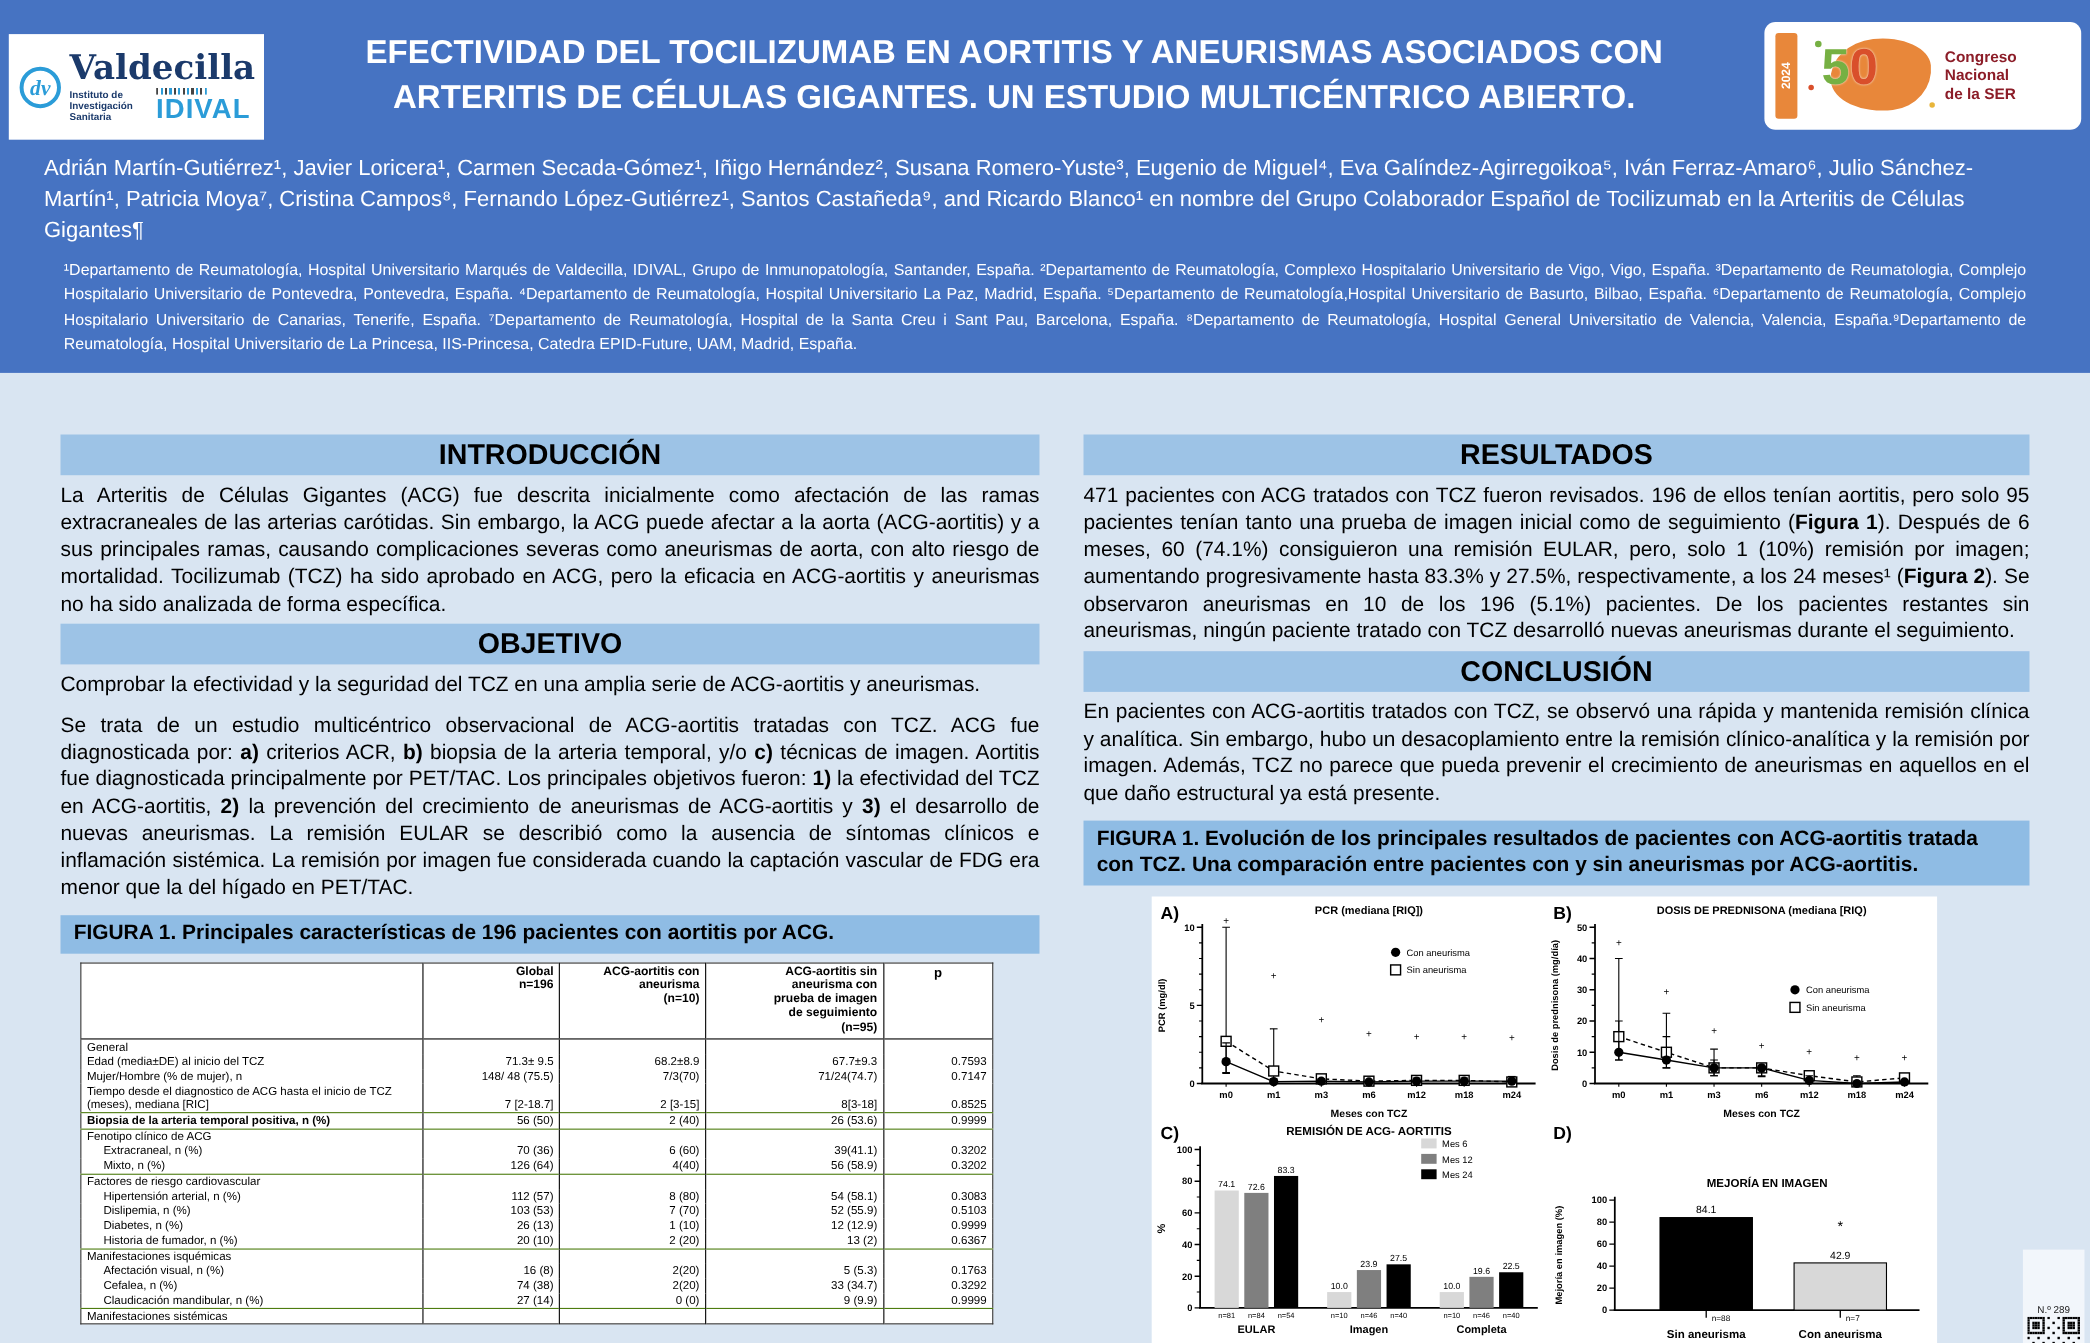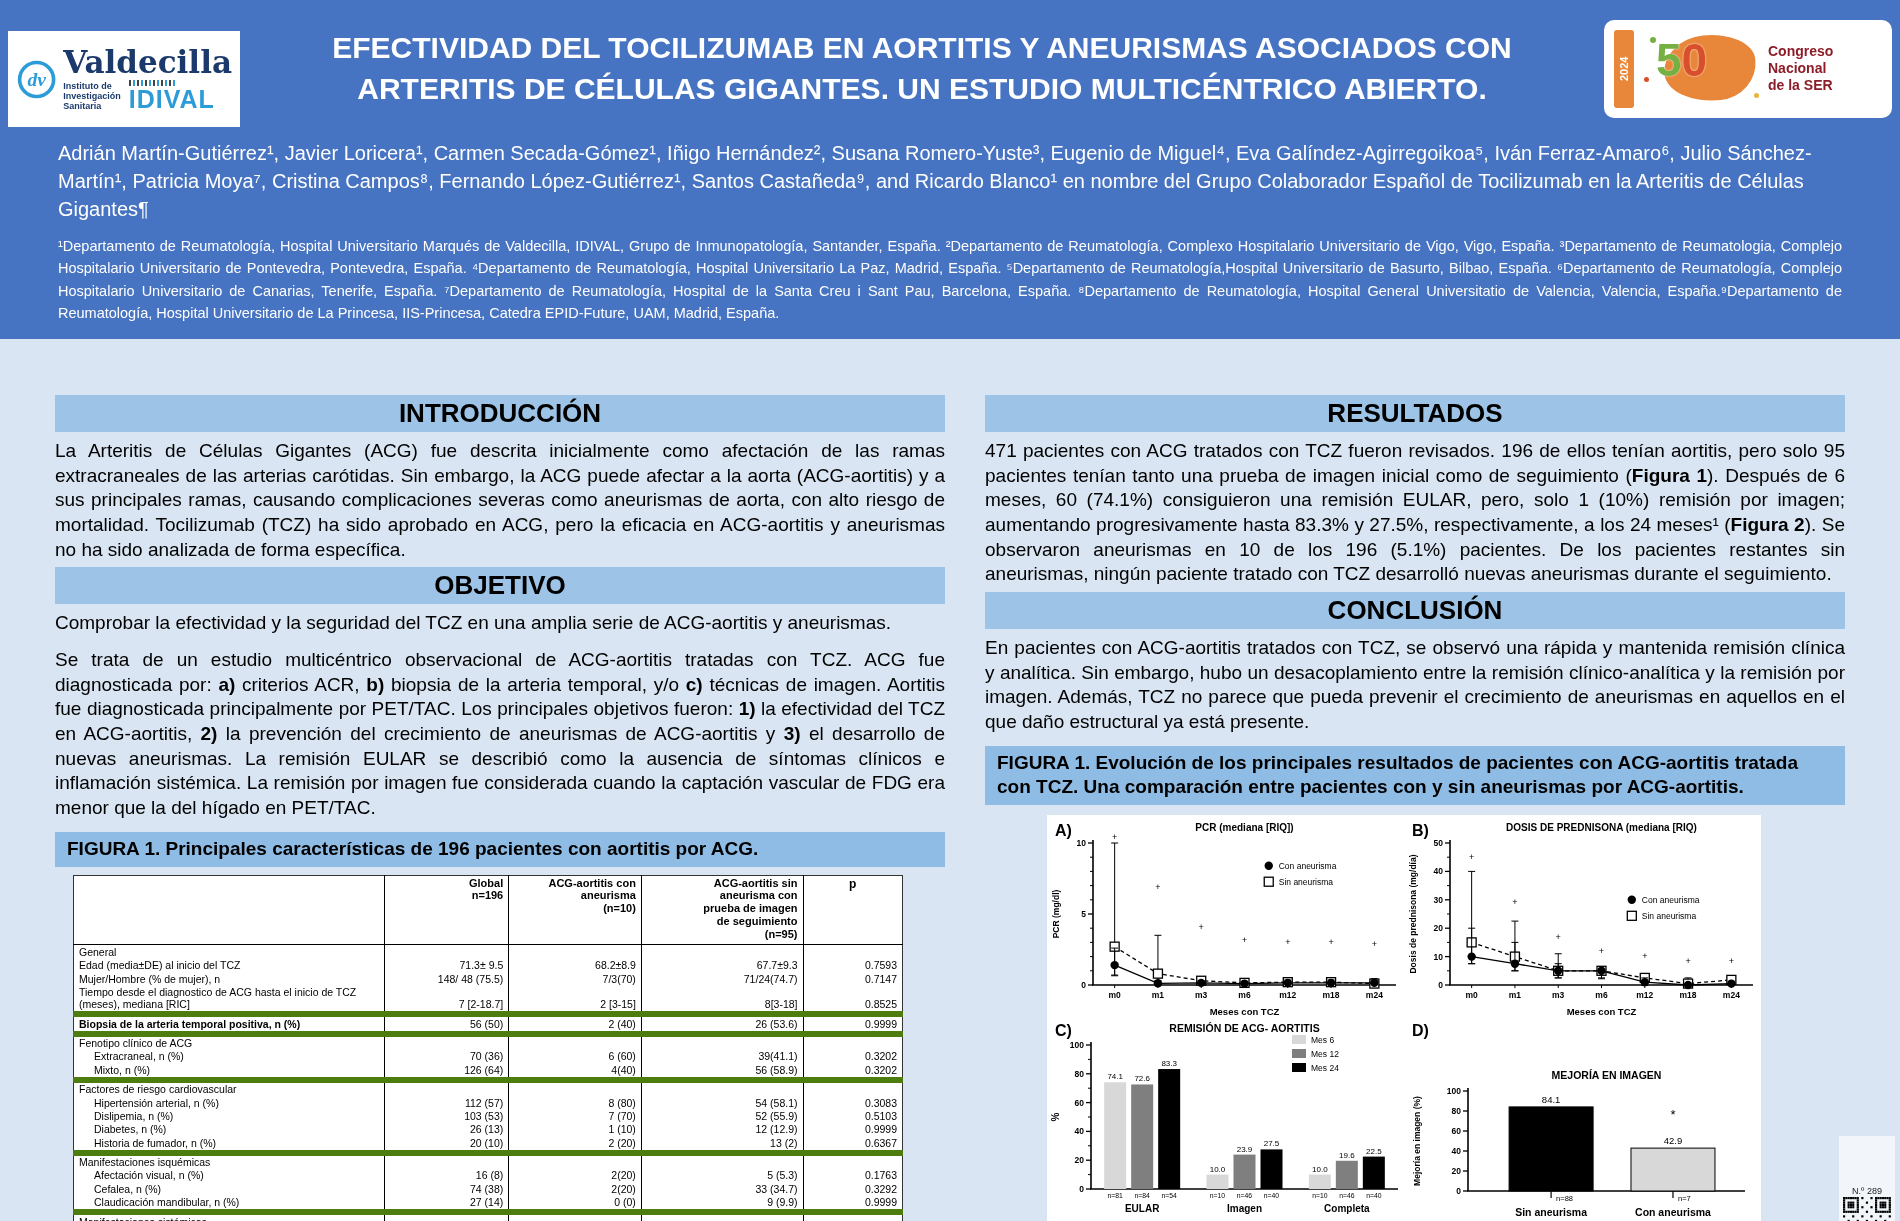--- a/index.html
+++ b/index.html
@@ -4,57 +4,57 @@
 <style>
   html,body{margin:0;padding:0;}
   body{font-family:"Liberation Sans","DejaVu Sans",sans-serif;background:#d9e5f2;}
   .page{position:relative;width:1900px;height:1221px;overflow:hidden;background:#d9e5f2;}
 
   
   .band{background:#4673c2;padding:6px 0 14px;}
   .top{display:flex;align-items:center;gap:26px;padding:4px 8px 0;}
   .logo-box{background:#fff;width:232px;height:96px;flex:none;display:flex;align-items:center;gap:6px;padding:2px 8px;box-sizing:border-box;margin-top:21px;}
   .v-name{font-family:"DejaVu Serif","Liberation Serif",serif;font-weight:bold;font-size:31px;color:#1b3a6b;line-height:1;}
-  .v-row{display:flex;align-items:flex-end;gap:8px;margin-top:2px;}
+  .v-row{display:flex;align-items:flex-end;gap:21px;margin-top:2px;}
   .v-inst{font-size:9px;font-weight:bold;color:#1b3a6b;line-height:1.1;}
   .v-idival-wrap{display:flex;flex-direction:column;align-items:flex-start;}
   .v-barcode{width:46px;height:6px;background:repeating-linear-gradient(90deg,#444 0 2px,transparent 2px 4px,#2b9cd8 4px 6px,transparent 6px 8px);margin-bottom:1px;}
   .v-idival{font-size:25px;font-weight:bold;color:#2b9cd8;letter-spacing:1px;line-height:1;}
   .title{flex:1;color:#fff;font-size:30px;font-weight:bold;text-align:center;line-height:1.35;margin:0 6px;}
   .ser-box{background:#fff;border-radius:10px;width:288px;height:98px;flex:none;position:relative;display:flex;align-items:center;overflow:hidden;box-sizing:border-box;}
   .ser-year{position:absolute;left:10px;top:10px;bottom:10px;width:20px;background:#e8873a;color:#fff;font-size:11px;font-weight:bold;writing-mode:vertical-rl;transform:rotate(180deg);display:flex;align-items:center;justify-content:center;border-radius:3px;}
   .ser-50wrap{position:relative;width:128px;height:92px;margin-left:34px;flex:none;}
   .ser-map{position:absolute;left:26px;top:12px;width:92px;height:66px;background:#e8873a;border-radius:46% 54% 42% 58% / 52% 44% 56% 48%;transform:rotate(-6deg);}
   .ser-50{position:absolute;left:18px;top:14px;font-size:46px;font-weight:bold;color:#d94f2b;line-height:1;display:block;text-shadow:0 0 2px #fff;}
   .ser-50::first-letter{color:#76b043;}
   .dots span{position:absolute;border-radius:50%;}
   .d1{width:6px;height:6px;background:#76b043;left:12px;top:14px;}
   .d2{width:5px;height:5px;background:#d94f2b;left:6px;top:54px;}
   .d3{width:5px;height:5px;background:#e8b53a;left:116px;top:70px;}
   .ser-text{color:#8c1d28;font-weight:bold;font-size:14px;line-height:1.2;margin-left:2px;}
-  .authors{color:#fff;font-size:20px;line-height:1.4;padding:12px 58px 0;}
+  .authors{color:#fff;font-size:20px;line-height:1.4;padding:12px 40px 0;}
   .affils{color:#fff;font-size:14.5px;line-height:1.55;padding:12px 58px 0;text-align:justify;}
 
   
   .content{display:flex;gap:40px;padding:56px 55px 0;box-sizing:border-box;}
   .col{display:flex;flex-direction:column;min-width:0;}
   .col-left{width:890px;flex:none;}
   .col-right{flex:1;}
   .secbar{background:#9dc3e6;color:#000;font-weight:bold;font-size:26px;text-align:center;padding:3px 0;}
   .btext{font-size:19px;line-height:1.3;text-align:justify;margin:7px 0 5px;color:#000;}
   .figcap{background:#8fbce4;font-weight:bold;font-size:19px;line-height:1.3;padding:5px 12px;margin-top:6px;color:#000;}
 
   
   .ftable{border-collapse:collapse;width:830px;margin:8px 0 0 18px;font-size:10.5px;line-height:1.18;background:#fff;border:1.5px solid #333;color:#000;}
   .ftable th,.ftable td{border-left:1px solid #000;padding:0.5px 5px;vertical-align:bottom;}
   .ftable th:first-child,.ftable td:first-child{border-left:none;}
   .ftable thead th{border-bottom:1.5px solid #000;font-weight:bold;vertical-align:top;font-size:11px;padding-top:1px;padding-bottom:3px;}
   .ftable .num{text-align:right;}
   .ftable th.pcol{text-align:center;vertical-align:top;font-size:12px;}
-  .ftable tr.tl th,.ftable tr.tl td{border-top:6px solid #4d7c0f;}
+  .ftable tr.tl th,.ftable tr.tl td{border-top:1px solid #4d7c0f;}
   .ftable td.lbl{text-align:left;}
   .ftable .sec{font-weight:normal;}
   .ftable .ind{padding-left:20px;}
   .ftable tr.boldrow td.lbl{font-weight:bold;}
 
   
   .figpanel{background:#fff;width:714px;margin:10px 0 0 62px;padding:4px 0 2px;display:grid;grid-template-columns:357px 357px;}
   .cell{position:relative;}
   .plabel{position:absolute;left:8px;top:3px;font-weight:bold;font-size:16px;color:#000;}
   .cell svg{display:block;}

